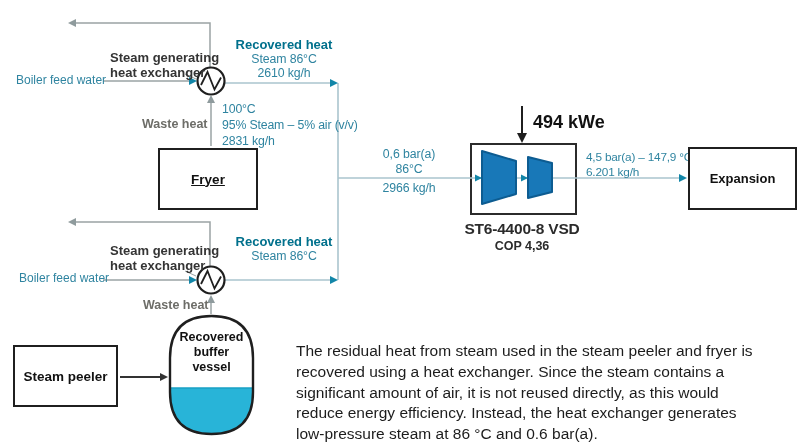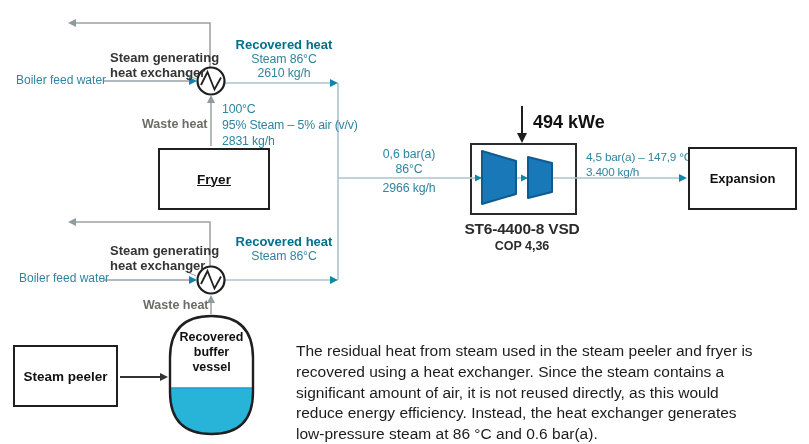--- a/index.html
+++ b/index.html
@@ -116,39 +116,39 @@
     <span class="rh-line">Steam 86°C</span>
     <span class="rh-line">2610 kg/h</span>
   </div>
 
   <div class="abs" style="left:222px;top:101px;">
     <div class="val">100°C</div>
     <div class="val">95% Steam – 5% air (v/v)</div>
     <div class="val">2831 kg/h</div>
   </div>
 
-  <div class="node-box" style="left:158px;top:148px;width:112px;height:62px;text-decoration:underline;">
+  <div class="node-box" style="left:158px;top:148px;width:100px;height:62px;text-decoration:underline;">
     <span>Fryer</span>
   </div>
 
   <div class="abs blk-center" style="left:354px;top:147px;width:110px;line-height:15px;">
     <span class="rh-line">0,6 bar(a)</span>
     <span class="rh-line">86°C</span>
   </div>
   <div class="abs blk-center" style="left:354px;top:181px;width:110px;">
     <span class="rh-line">2966 kg/h</span>
   </div>
 
   <div class="abs kwe" style="left:533px;top:112px;">494 kWe</div>
   <div class="abs st6" style="left:454px;top:220px;width:136px;">ST6-4400-8 VSD</div>
   <div class="abs cop" style="left:454px;top:239px;width:136px;">COP 4,36</div>
 
   <div class="abs" style="left:586px;top:150px;">
     <div class="val-sm">4,5 bar(a) – 147,9 °C</div>
-    <div class="val-sm">3.400 kg/h</div>
+    <div class="val-sm">6.201 kg/h</div>
   </div>
 
   <div class="node-box" style="left:688px;top:147px;width:109px;height:63px;font-size:13px;">
     <span>Expansion</span>
   </div>
 
   <div class="abs lbl-dark prelines" style="left:110px;top:244px;">Steam generating
 heat exchanger</div>
   <div class="abs lbl-teal" style="left:19px;top:271px;">Boiler feed water</div>
 

